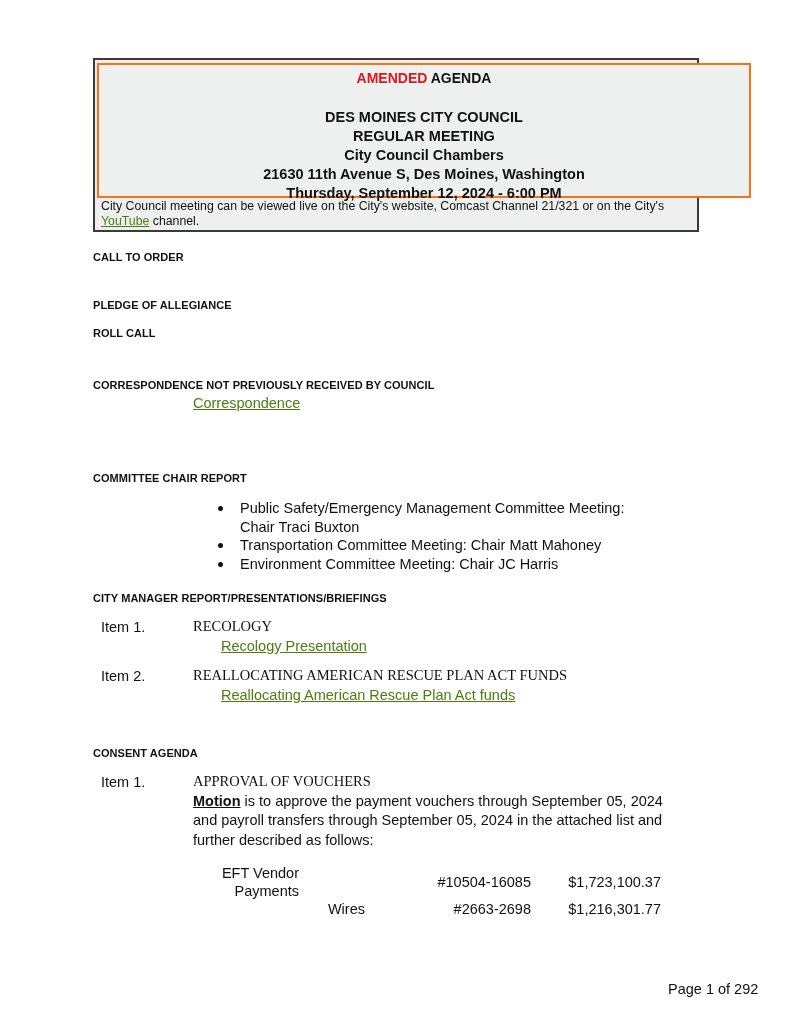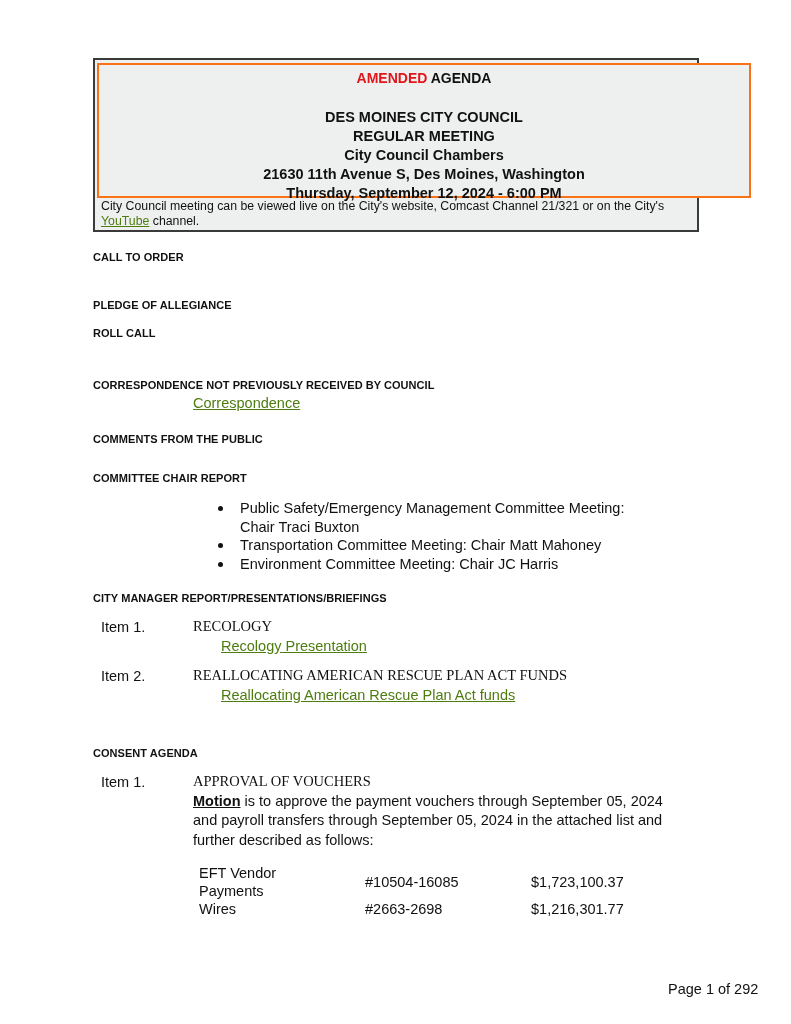--- a/index.html
+++ b/index.html
@@ -44,21 +44,21 @@
   }
 
   .item-label { position: absolute; left: 101px; font-size: 14.5px; }
   .item-block { position: absolute; left: 193px; font-size: 14.5px; line-height: 19.5px; }
   .item-block .title { display: block; font-family: Liberation Serif, serif; }
   .item-block a { display: block; margin-left: 28px; }
 
   .motion-text { width: 495px; line-height: 19.5px; }
   .motion-word { font-weight: bold; text-decoration: underline; }
 
-  table.vouchers { position: absolute; left: 199px; top: 864px; border-collapse: collapse; font-size: 14.5px; }
+  table.vouchers { position: absolute; left: 199px; top: 864px; border-collapse: collapse; font-size: 14.5px; text-align: right; }
   table.vouchers td { vertical-align: middle; line-height: 18px; padding: 0; }
   table.vouchers td.c1 { width: 166px; }
   table.vouchers td.c2 { width: 166px; }
   table.vouchers td.c3 { width: 130px; }
 
   .page-number { position: absolute; left: 668px; top: 981px; font-size: 14.5px; }
 </style>
 </head>
 <body>
 
@@ -81,21 +81,20 @@
       <span>City Council meeting can be viewed live on the City's website, Comcast Channel 21/321 or on the City's </span><a class="link" href="#">YouTube</a><span> channel.</span>
     </div>
   </div>
 
   <div class="section-head" style="top:251px;">CALL TO ORDER</div>
   <div class="section-head" style="top:299px;">PLEDGE OF ALLEGIANCE</div>
   <div class="section-head" style="top:327px;">ROLL CALL</div>
   <div class="section-head" style="top:366px;margin-top:13px;">CORRESPONDENCE NOT PREVIOUSLY RECEIVED BY COUNCIL</div>
   <a class="link link-indent" href="#" style="top:395px;">Correspondence</a>
 
-  <div class="section-head" style="top:433px;">COMMENTS FROM THE PUBLIC</div>
   <div class="section-head" style="top:472px;">COMMITTEE CHAIR REPORT</div>
 
   <ul class="bullets">
     <li><span class="dot"></span><span>Public Safety/Emergency Management Committee Meeting: Chair Traci Buxton</span></li>
     <li><span class="dot"></span><span>Transportation Committee Meeting: Chair Matt Mahoney</span></li>
     <li><span class="dot"></span><span>Environment Committee Meeting: Chair JC Harris</span></li>
   </ul>
 
   <div class="section-head" style="top:592px;">CITY MANAGER REPORT/PRESENTATIONS/BRIEFINGS</div>
 

